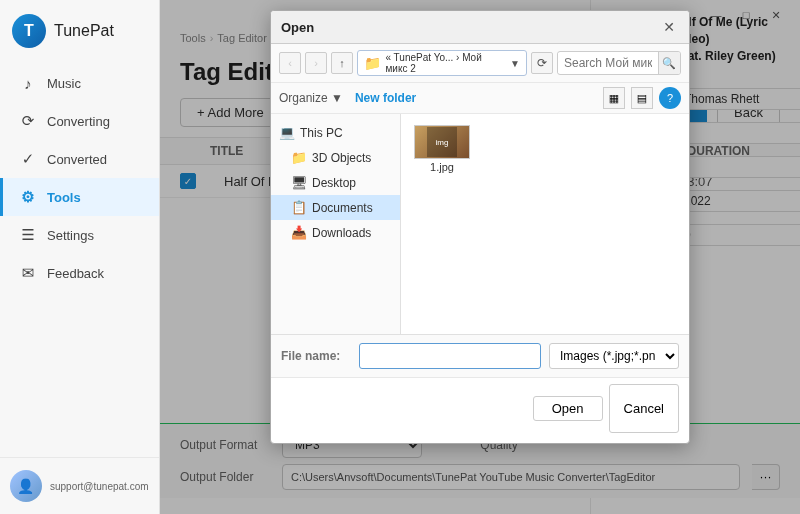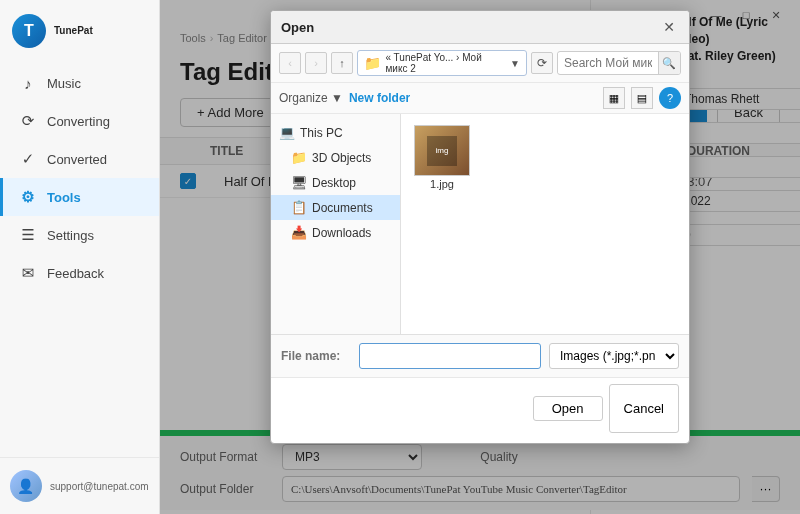--- a/index.html
+++ b/index.html
@@ -23,21 +23,21 @@
     }
     .logo-icon {
       width: 34px;
       height: 34px;
       border-radius: 50%;
       background: linear-gradient(135deg, #1a90d9, #0e5fa8);
       display: flex; align-items: center; justify-content: center;
       color: white; font-size: 16px; font-weight: bold;
     }
     .logo-text { display: flex; flex-direction: column; }
-    .logo-title { font-size: 10px; font-weight: 700; color: #222; line-height: 1.2; }
+    .logo-title { font-size: 16px; font-weight: 400; color: #222; line-height: 1.2; }
     .logo-sub { font-size: 9px; color: #888; line-height: 1.2; }
     .sidebar-nav { display: flex; flex-direction: column; padding: 6px 0; flex: 1; }
     .nav-item {
       display: flex; align-items: center; gap: 10px;
       padding: 10px 16px;
       cursor: pointer; color: #444; font-size: 13px;
       border-left: 3px solid transparent;
     }
     .nav-item.active { background: #e8f4ff; border-left: 3px solid #1a90d9; color: #1a90d9; font-weight: 600; }
     .nav-icon { width: 18px; height: 18px; display: flex; align-items: center; justify-content: center; font-size: 15px; }
@@ -136,23 +136,23 @@
     .field-row { display: flex; align-items: center; margin-bottom: 4px; }
     .field-label { width: 72px; font-size: 12px; color: #666; flex-shrink: 0; }
     .field-input {
       flex: 1; height: 22px; border: 1px solid #ddd; border-radius: 3px;
       padding: 2px 6px; font-size: 12px; color: #333; background: #fff;
     }
 
     
     .bottom-bar {
       position: absolute;
-      bottom: 4px; left: 0; right: 0;
+      bottom: 16px; left: 0; right: 0;
       background: #f9f9f9;
-      border-top: 6px solid #22c55e;
+      border-top: 1px solid #22c55e;
       padding: 8px 20px;
       display: flex; flex-direction: column; gap: 6px;
     }
     .bottom-row { display: flex; align-items: center; gap: 12px; }
     .bottom-label { font-size: 12px; color: #666; width: 90px; flex-shrink: 0; }
     .bottom-select {
       height: 26px; border: 1px solid #ccc; border-radius: 4px;
       padding: 0 8px; font-size: 12px; background: #fff; color: #333;
       width: 140px;
     }
@@ -250,21 +250,21 @@
     }
     .tree-item.selected { background: #d0e8ff; }
     .tree-icon { font-size: 13px; width: 16px; }
     .files-panel { flex: 1; padding: 6px; overflow-y: auto; display: flex; flex-wrap: wrap; align-content: flex-start; gap: 4px; }
     .file-item {
       display: flex; flex-direction: column; align-items: center;
       width: 70px; padding: 4px; cursor: pointer; border: 1px solid transparent;
       border-radius: 3px;
     }
     .file-thumb {
-      width: 56px; height: 51px;
+      width: 56px; height: 34px;
       background: linear-gradient(135deg, #c8a060, #8b5e3c);
       border: 1px solid #ccc;
       display: flex; align-items: center; justify-content: center;
       font-size: 9px; color: white;
       overflow: hidden; position: relative;
     }
     .file-name { font-size: 11px; color: #333; text-align: center; margin-top: 2px; }
 
     .dialog-footer {
       display: flex; align-items: center; gap: 8px;
@@ -402,21 +402,21 @@
   <div class="bottom-bar">
     <div class="bottom-row">
       <span class="bottom-label">Output Format</span>
       <select class="bottom-select">
         <option>MP3</option>
       </select>
       <span class="bottom-label" style="margin-left:20px;text-align:center;">Quality</span>
     </div>
     <div class="bottom-row">
       <span class="bottom-label">Output Folder</span>
-      <div class="bottom-folder" style="flex:1; display:flex; align-items:center;font-family:Liberation Serif, serif;">
+      <div class="bottom-folder" style="flex:1; display:flex; align-items:center;">
         <span style="font-size:11px; color:#555;">C:\Users\Anvsoft\Documents\TunePat YouTube Music Converter\TagEditor</span>
       </div>
       <div class="folder-btn">···</div>
     </div>
   </div>
 
   <div class="dialog-overlay">
     <div class="dialog">
 
       <div class="dialog-titlebar">
@@ -435,21 +435,21 @@
         </div>
         <div class="refresh-btn">⟳</div>
         <div class="search-bar">
           <input class="search-input" placeholder="Search Мой микс 2" style="">
           <div class="search-btn">🔍</div>
         </div>
       </div>
 
       <div style="display:flex; align-items:center; gap:6px; padding:4px 8px; border-bottom:1px solid #e8e8e8; background:#fafafa;">
         <span style="font-size:12px; color:#555; cursor:pointer;">Organize ▼</span>
-        <span style="font-size:12px; color:#1a90d9; font-weight:600; cursor:pointer; margin-left:0;">New folder</span>
+        <span style="font-size:12px; color:#1a90d9; font-weight:600; cursor:pointer; margin-left:6px;">New folder</span>
         <div style="flex:1;"></div>
         <div style="width:22px;height:22px;border:1px solid #ccc;background:#f5f5f5;cursor:pointer;display:flex;align-items:center;justify-content:center;font-size:11px;">▦</div>
         <div style="width:22px;height:22px;border:1px solid #ccc;background:#f5f5f5;cursor:pointer;display:flex;align-items:center;justify-content:center;font-size:11px;">▤</div>
         <div style="width:22px;height:22px;border-radius:50%;background:#1a90d9;cursor:pointer;display:flex;align-items:center;justify-content:center;font-size:11px;color:white;">?</div>
       </div>
 
       <div class="dialog-content">
 
         <div class="tree-panel">
           <div class="tree-item">

